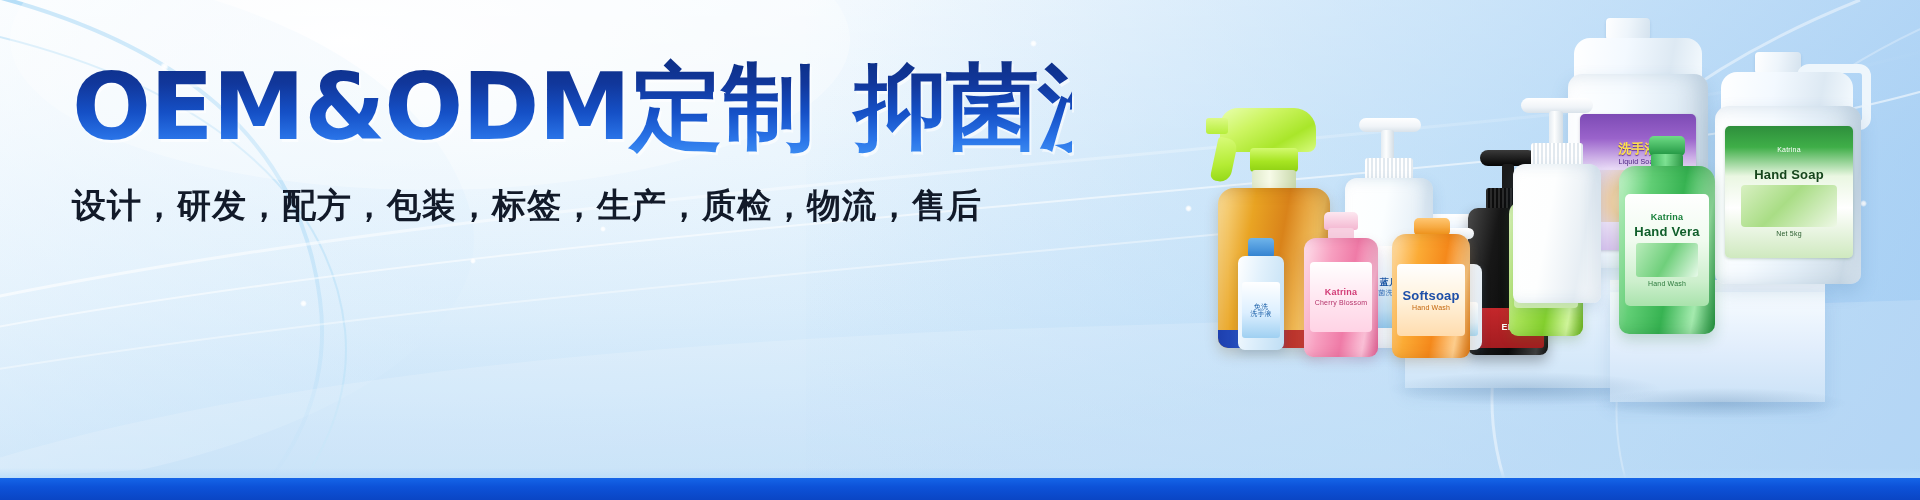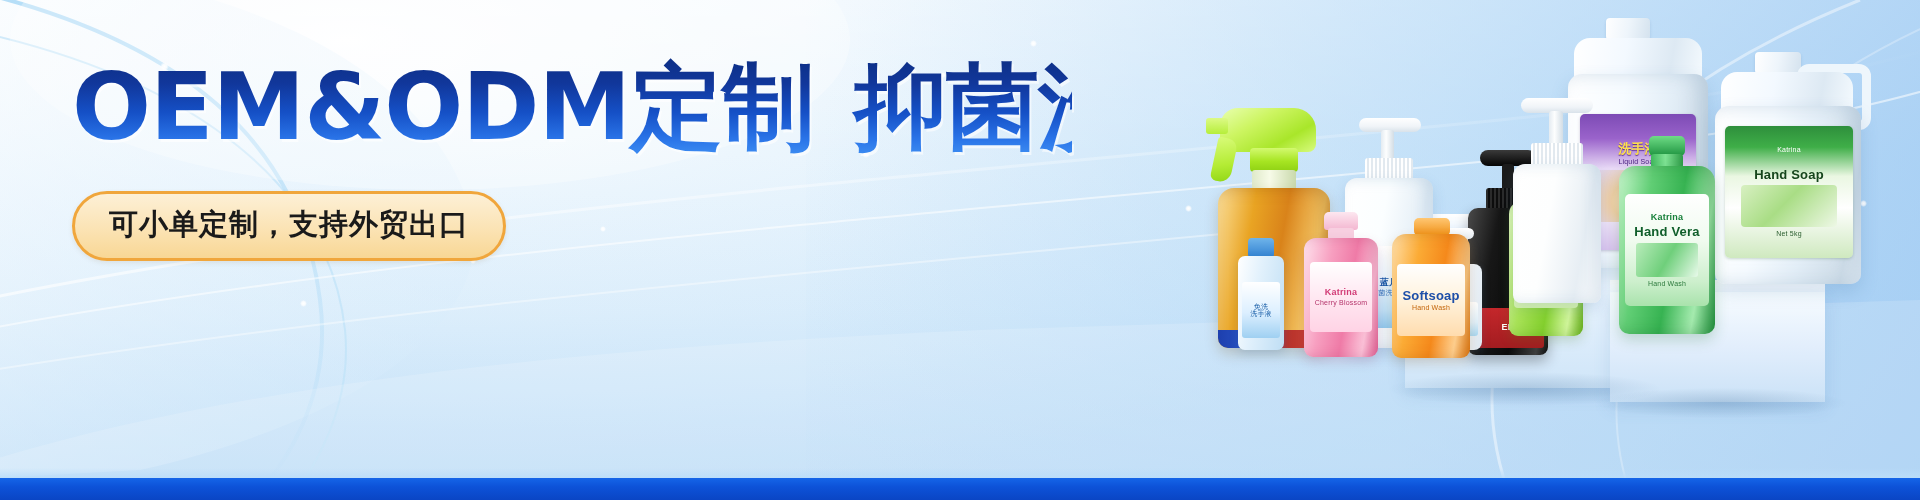--- a/index.html
+++ b/index.html
@@ -222,22 +222,22 @@
   <div class="spark" style="left:600px;top:226px;width:6px;height:6px;"></div>
   <div class="spark" style="left:1030px;top:40px;width:7px;height:7px;"></div>
   <div class="spark" style="left:1610px;top:34px;width:9px;height:9px;"></div>
   <div class="spark" style="left:1185px;top:205px;width:7px;height:7px;"></div>
   <div class="spark" style="left:470px;top:258px;width:6px;height:6px;"></div>
   <div class="spark" style="left:1860px;top:200px;width:7px;height:7px;"></div>
 
   <div class="copy">
     <div class="headline"><span>OEM&amp;ODM定制</span><span class="gap"></span><span>抑菌洗手液</span></div>
 
-
-    <div class="pill">可小单定制，支持外贸出口</div>
+    <div class="subline">设计，研发，配方，包装，标签，生产，质检，物流，售后</div>
+
   </div>
 
   <div class="scene">
 
     <div class="podium top-face"></div>
     <div class="podium tall"></div>
     <div class="podium short-face"></div>
     <div class="podium short"></div>
 
     <div class="shadow-el" style="left:230px;top:372px;width:270px;height:34px;"></div>

